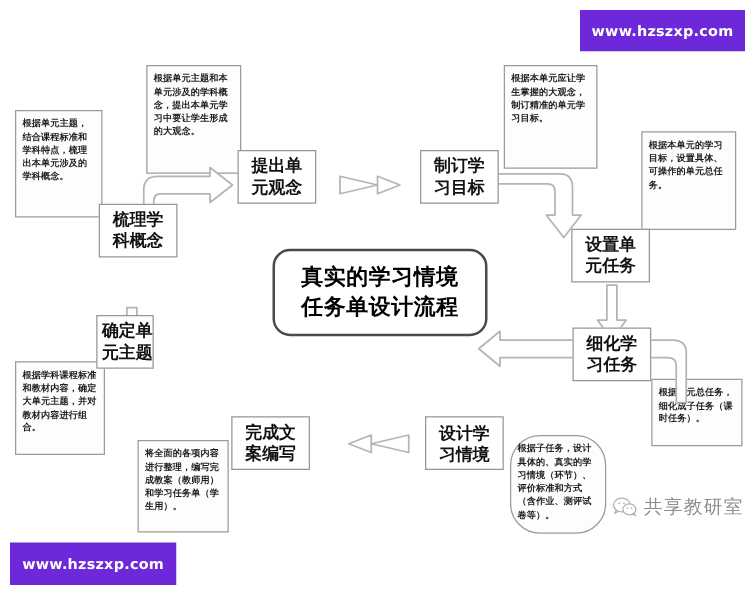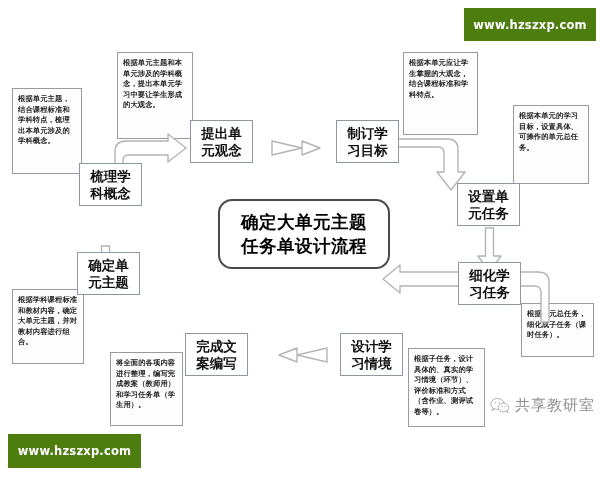--- a/index.html
+++ b/index.html
@@ -14,21 +14,21 @@
     position: relative;
     width: 600px;
     height: 480px;
     background: #ffffff;
     overflow: hidden;
   }
 
   
   .watermark {
     position: absolute;
-    background: #4d7c0f;
+    background: #6d28d9;
     color: #ffffff;
     font-family: "DejaVu Sans", "Liberation Sans", sans-serif;
     font-size: 11.5px;
     font-weight: bold;
     letter-spacing: .2px;
     display: flex;
     align-items: center;
     justify-content: center;
   }
 
@@ -167,27 +167,27 @@
 
       <path d="M327 355 L327 348 L297 355 L297 348 L279 355 L297 362 L297 355 L327 362 Z"></path>
 
     </g>
   </svg>
 
   <div class="note" style="left:12px; top:88px; width:70px; height:86px;">根据单元主题，结合课程标准和学科特点，梳理出本单元涉及的学科概念。</div>
 
   <div class="note" style="left:117px; top:52px; width:76px; height:87px;">根据单元主题和本单元涉及的学科概念，提出本单元学习中要让学生形成的大观念。</div>
 
-  <div class="note" style="left:403px; top:52px; width:75px; height:83px;">根据本单元应让学生掌握的大观念，结合课程标准和学科特点。</div>
+  <div class="note" style="left:403px; top:52px; width:75px; height:83px;">根据本单元应让学生掌握的大观念，制订精准的单元学习目标。</div>
 
   <div class="note" style="left:513px; top:105px; width:76px; height:79px;">根据本单元的学习目标，设置具体、可操作的单元总任务。</div>
 
   <div class="note" style="left:521px; top:303px; width:73px; height:54px;">根据单元总任务，细化成子任务（课时任务）。</div>
 
-  <div class="note" style="left:408px; top:348px; width:77px; height:79px;">根据子任务，设计具体的、真实的学习情境（环节）、评价标准和方式（含作业、测评试卷等）。</div>
+  <div class="note" style="left:408px; top:348px; width:77px; height:79px;border-radius:24px;">根据子任务，设计具体的、真实的学习情境（环节）、评价标准和方式（含作业、测评试卷等）。</div>
 
   <div class="note" style="left:110px; top:352px; width:73px; height:74px;">将全面的各项内容进行整理，编写完成教案（教师用）和学习任务单（学生用）。</div>
 
   <div class="note" style="left:12px; top:289px; width:72px; height:75px;">根据学科课程标准和教材内容，确定大单元主题，并对教材内容进行组合。</div>
 
   <div class="node" style="left:79px; top:163px; width:63px; height:43px;">
     <div>
       <div>梳理学</div>
       <div>科概念</div>
     </div>
@@ -228,30 +228,30 @@
     </div>
   </div>
 
   <div class="node" style="left:185px; top:333px; width:63px; height:43px;align-items:center;">
     <div>
       <div>完成文</div>
       <div>案编写</div>
     </div>
   </div>
 
-  <div class="node" style="left:77px; top:252px; width:63px; height:43px;">
+  <div class="node" style="left:77px; top:252px; width:46px; height:43px;justify-content:flex-end;">
     <div>
       <div>确定单</div>
       <div>元主题</div>
     </div>
   </div>
 
   <div class="center-title" style="left:218px; top:199px; width:172px; height:70px;">
     <div>
-      <div>确定大单元主题</div>
+      <div>真实的学习情境</div>
       <div>任务单设计流程</div>
     </div>
   </div>
 
   <div class="watermark" style="left:464px; top:8px; width:132px; height:33px;">www.hzszxp.com</div>
 
   <div class="watermark" style="left:8px; top:434px; width:133px; height:34px;">www.hzszxp.com</div>
 
   <div class="brand" style="left:490px; top:396px;">
     <span class="wechat-glyph">

